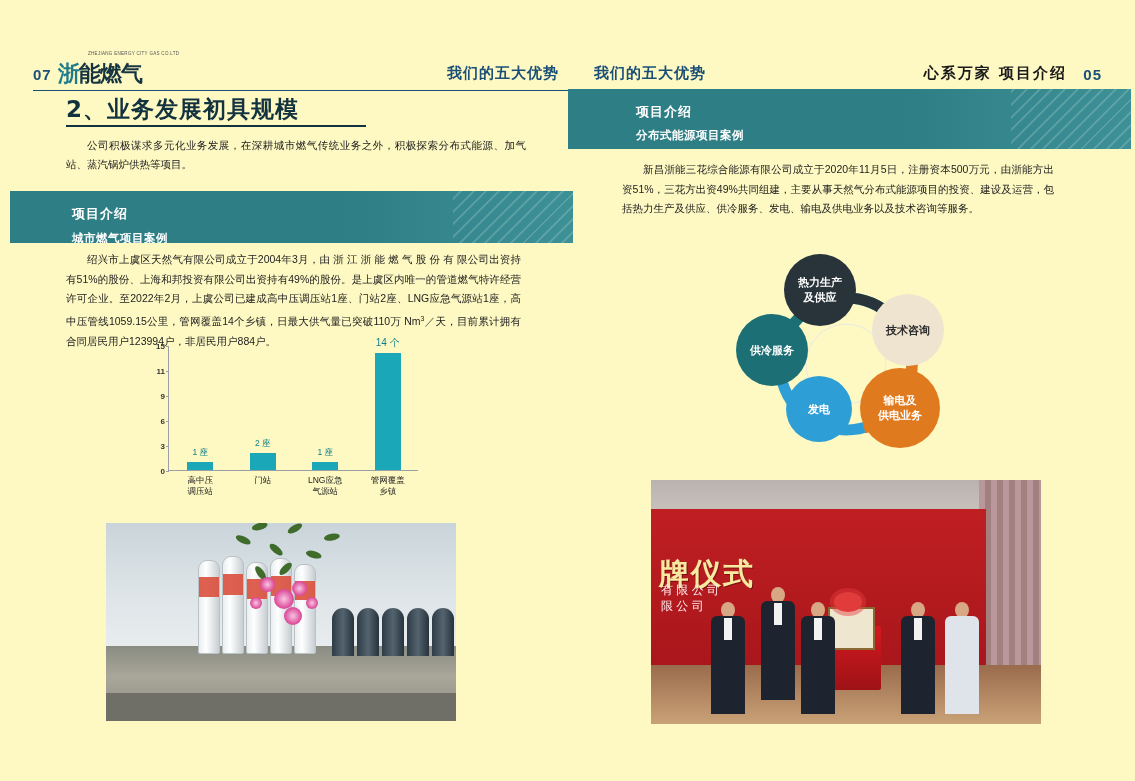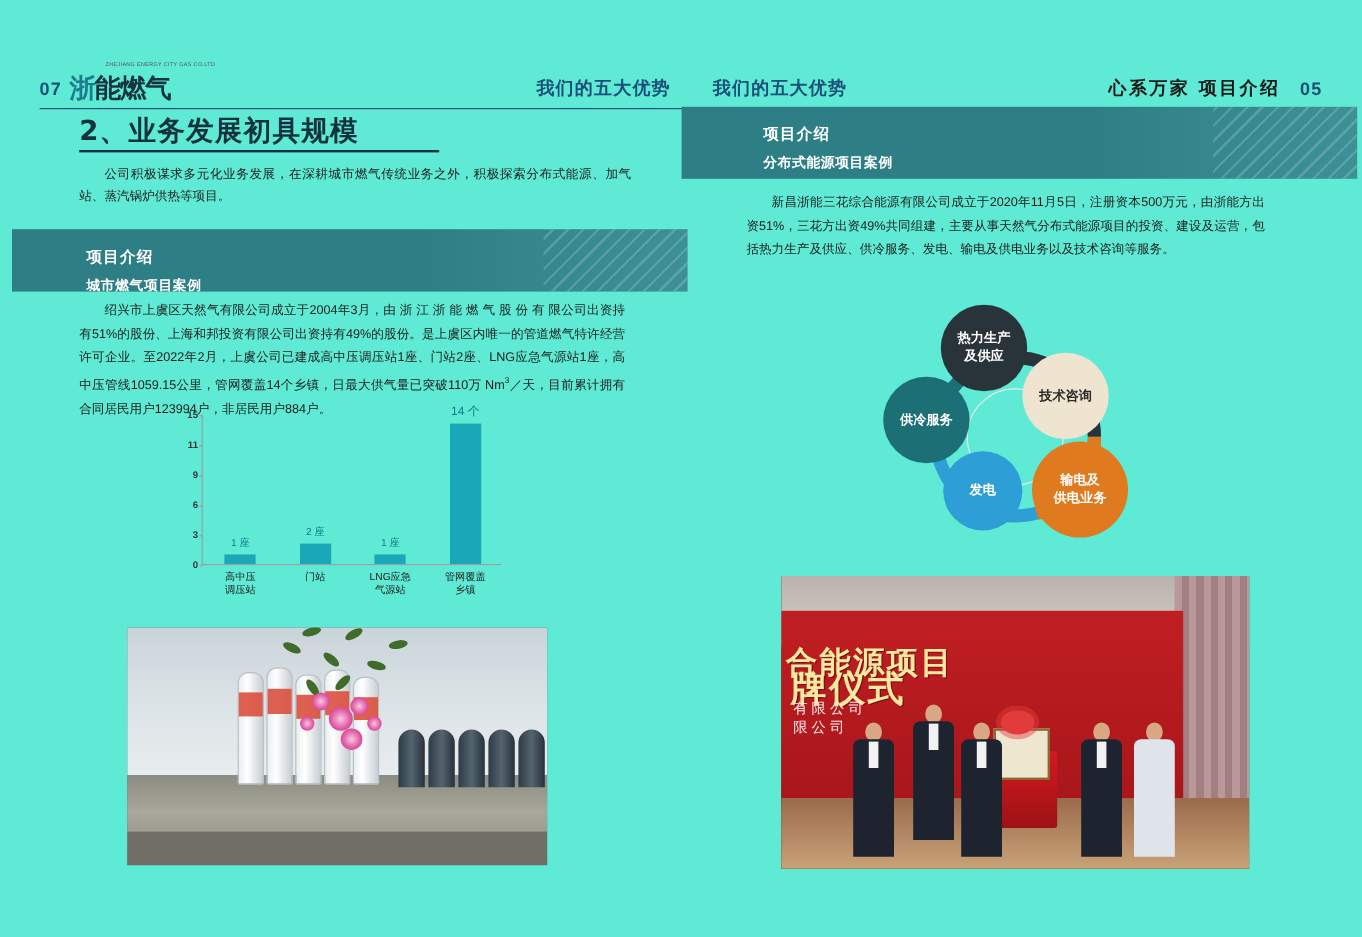--- a/index.html
+++ b/index.html
@@ -5,21 +5,21 @@
   html, body {
     margin: 0;
     padding: 0;
     background: #d9d9d9;
     font-family: "Liberation Sans", sans-serif;
   }
   .page {
     position: relative;
     width: 1135px;
     height: 781px;
-    background: #5eead4;
+    background: #fef9c3;
     overflow: hidden;
   }
   
   .header {
     position: absolute;
     top: 22px;
     left: 0;
     width: 1135px;
     height: 52px;
   }
@@ -584,42 +584,41 @@
       <path d="M 56 120 A 66 66 0 0 1 122 54" fill="none" stroke="#1c6f74" stroke-width="11"></path>
       <path d="M 122 54 A 66 66 0 0 1 188 120" fill="none" stroke="#28333a" stroke-width="11"></path>
       <path d="M 188 120 A 66 66 0 0 1 140 184" fill="none" stroke="#e07a1f" stroke-width="11"></path>
       <circle cx="122" cy="120" r="40" fill="none" stroke="#e8e8e8" stroke-width="1"></circle>
     </svg>
 
     <div class="node dark" style="left:60px;top:10px;width:72px;height:72px;">
       <span><span>热力生产</span><br><span>及供应</span></span>
     </div>
 
-    <div class="node cream" style="left:128px;top:50px;width:72px;height:72px;">
+    <div class="node cream" style="left:148px;top:50px;width:72px;height:72px;">
       <span>技术咨询</span>
     </div>
 
     <div class="node teal" style="left:12px;top:70px;width:72px;height:72px;">
       <span>供冷服务</span>
     </div>
 
     <div class="node blue" style="left:62px;top:132px;width:66px;height:66px;">
       <span>发电</span>
     </div>
 
     <div class="node orange" style="left:136px;top:124px;width:80px;height:80px;">
       <span><span>输电及</span><br><span>供电业务</span></span>
     </div>
   </div>
 
   <div class="photo-right">
     <div class="pr-wall-top"></div>
     <div class="pr-curtain"></div>
     <div class="pr-backdrop">
-      <div class="pr-text1">合能源项目</div>
       <div class="pr-text2">牌仪式</div>
       <div class="pr-text3">有 限 公 司</div>
       <div class="pr-text3" style="top:54%;">限 公 司</div>
     </div>
     <div class="pr-floor"></div>
     <div class="pr-table"></div>
     <div class="pr-plaque"></div>
     <div class="pr-ribbon"></div>
 
     <div class="person" style="left:58px;">

